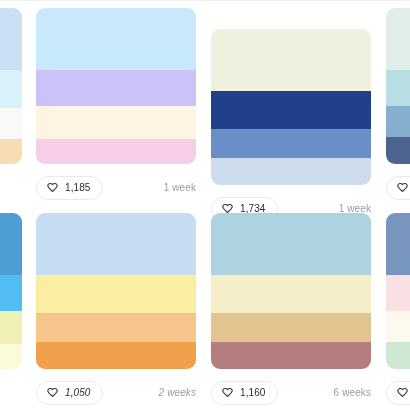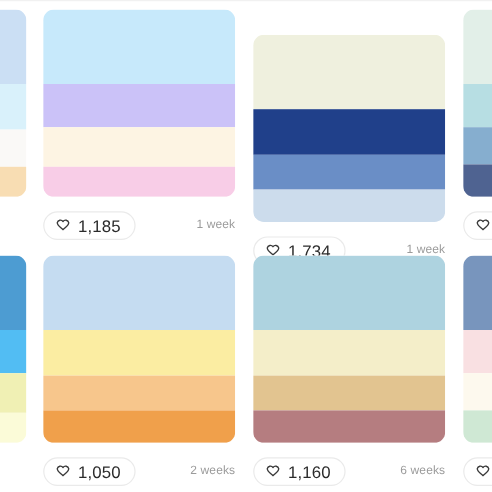--- a/index.html
+++ b/index.html
@@ -63,21 +63,21 @@
   }
 
   .heart-icon {
     width: 13px;
     height: 13px;
     display: block;
     flex: 0 0 auto;
   }
 
   .like-count {
-    font-size: 14px;
+    font-size: 10px;
     line-height: 1;
     color: #2b2b2b;
     letter-spacing: 0.1px;
   }
 
   .timestamp {
     font-size: 10px;
     line-height: 1;
     color: #9b9b9b;
     white-space: nowrap;
@@ -168,21 +168,21 @@
     </div>
     <div class="card" style="left: -22px; top: 213px; width: 44px;">
       <div class="swatch-stack" style="height: 156px;">
         <div class="band" style="background: rgb(77, 156, 210); height: 40%;"></div>
         <div class="band" style="background: rgb(82, 189, 243); height: 23%;"></div>
         <div class="band" style="background: rgb(240, 240, 180); height: 21%;"></div>
         <div class="band" style="background: rgb(251, 251, 216); height: 16%;"></div>
       </div>
       <div class="card-footer footer-left-clip"></div>
     </div>
-    <div class="card" style="left: 36px; top: 213px; width: 160px;">
+    <div class="card" style="left: 36px; top: 213px; width: 160px; font-style: italic;">
       <div class="swatch-stack" style="height: 156px;">
         <div class="band" style="background: rgb(197, 220, 241); height: 40%;"></div>
         <div class="band" style="background: rgb(251, 237, 162); height: 24%;"></div>
         <div class="band" style="background: rgb(247, 198, 140); height: 19%;"></div>
         <div class="band" style="background: rgb(240, 160, 75); height: 17%;"></div>
       </div>
       <div class="card-footer">
         <div class="like-button">
           <span>
             <svg class="heart-icon" viewBox="0 0 24 24" fill="none" stroke="#3a3a3a" stroke-width="2.1" stroke-linecap="round" stroke-linejoin="round">

